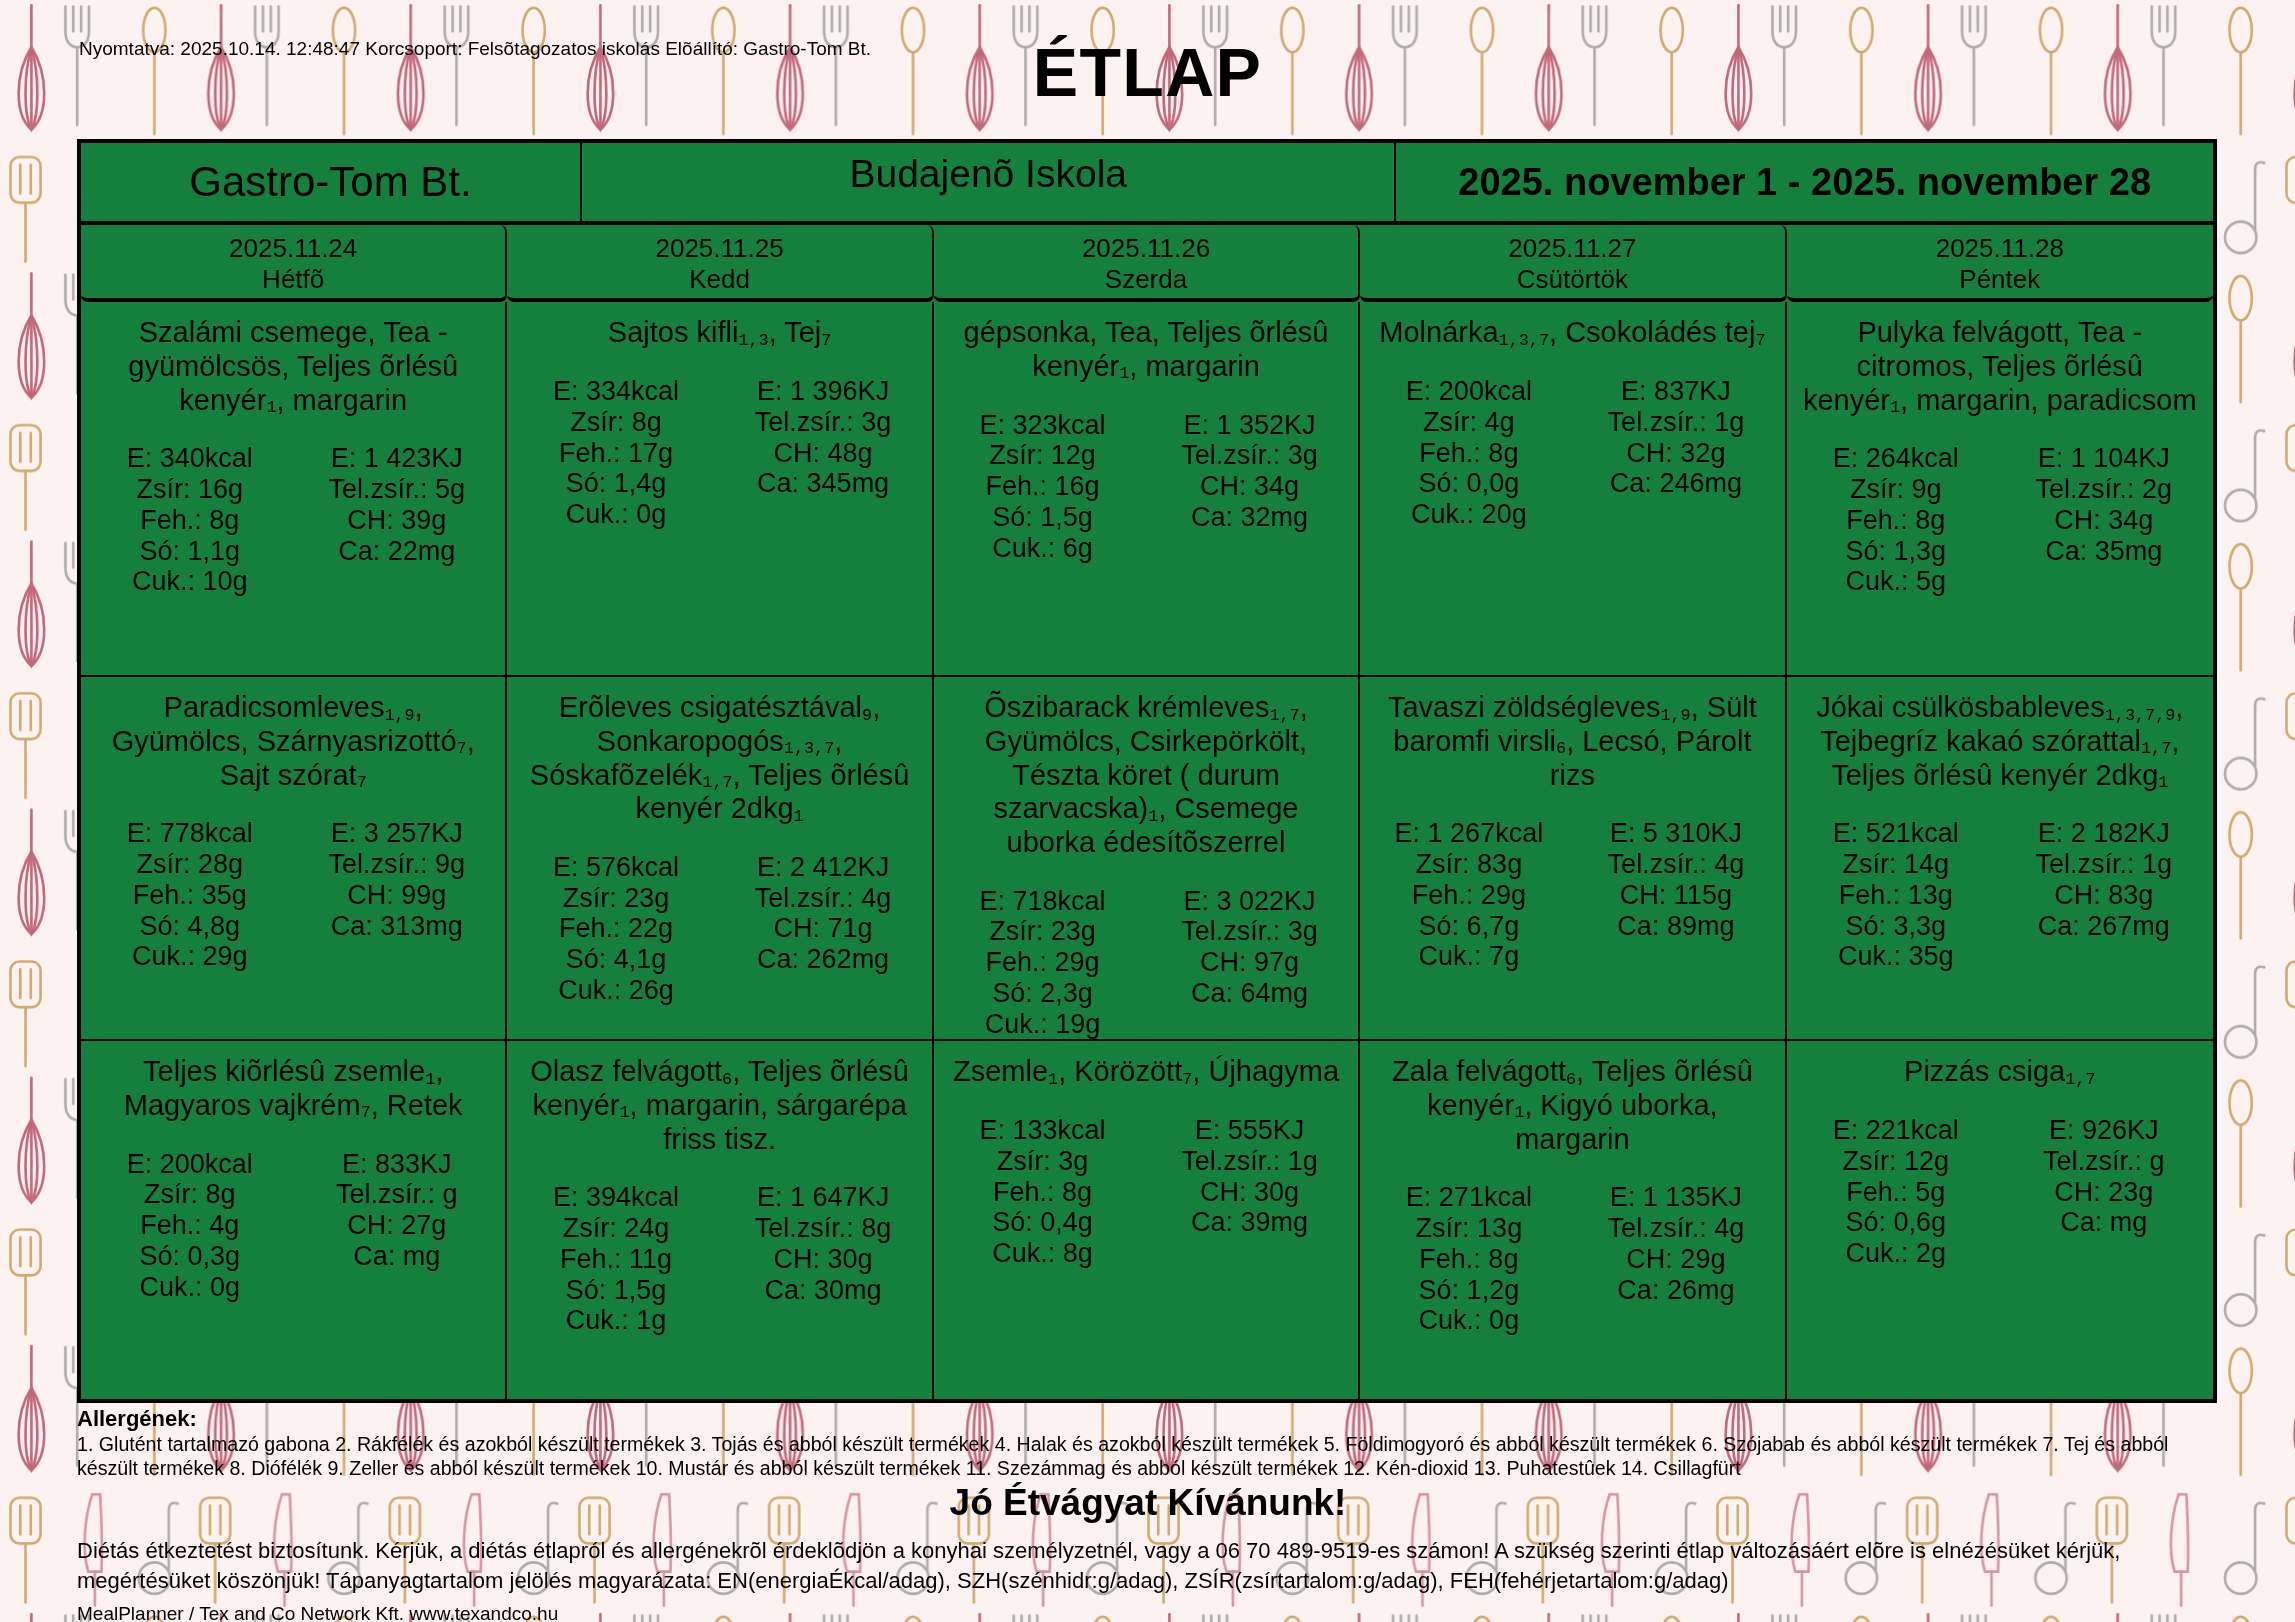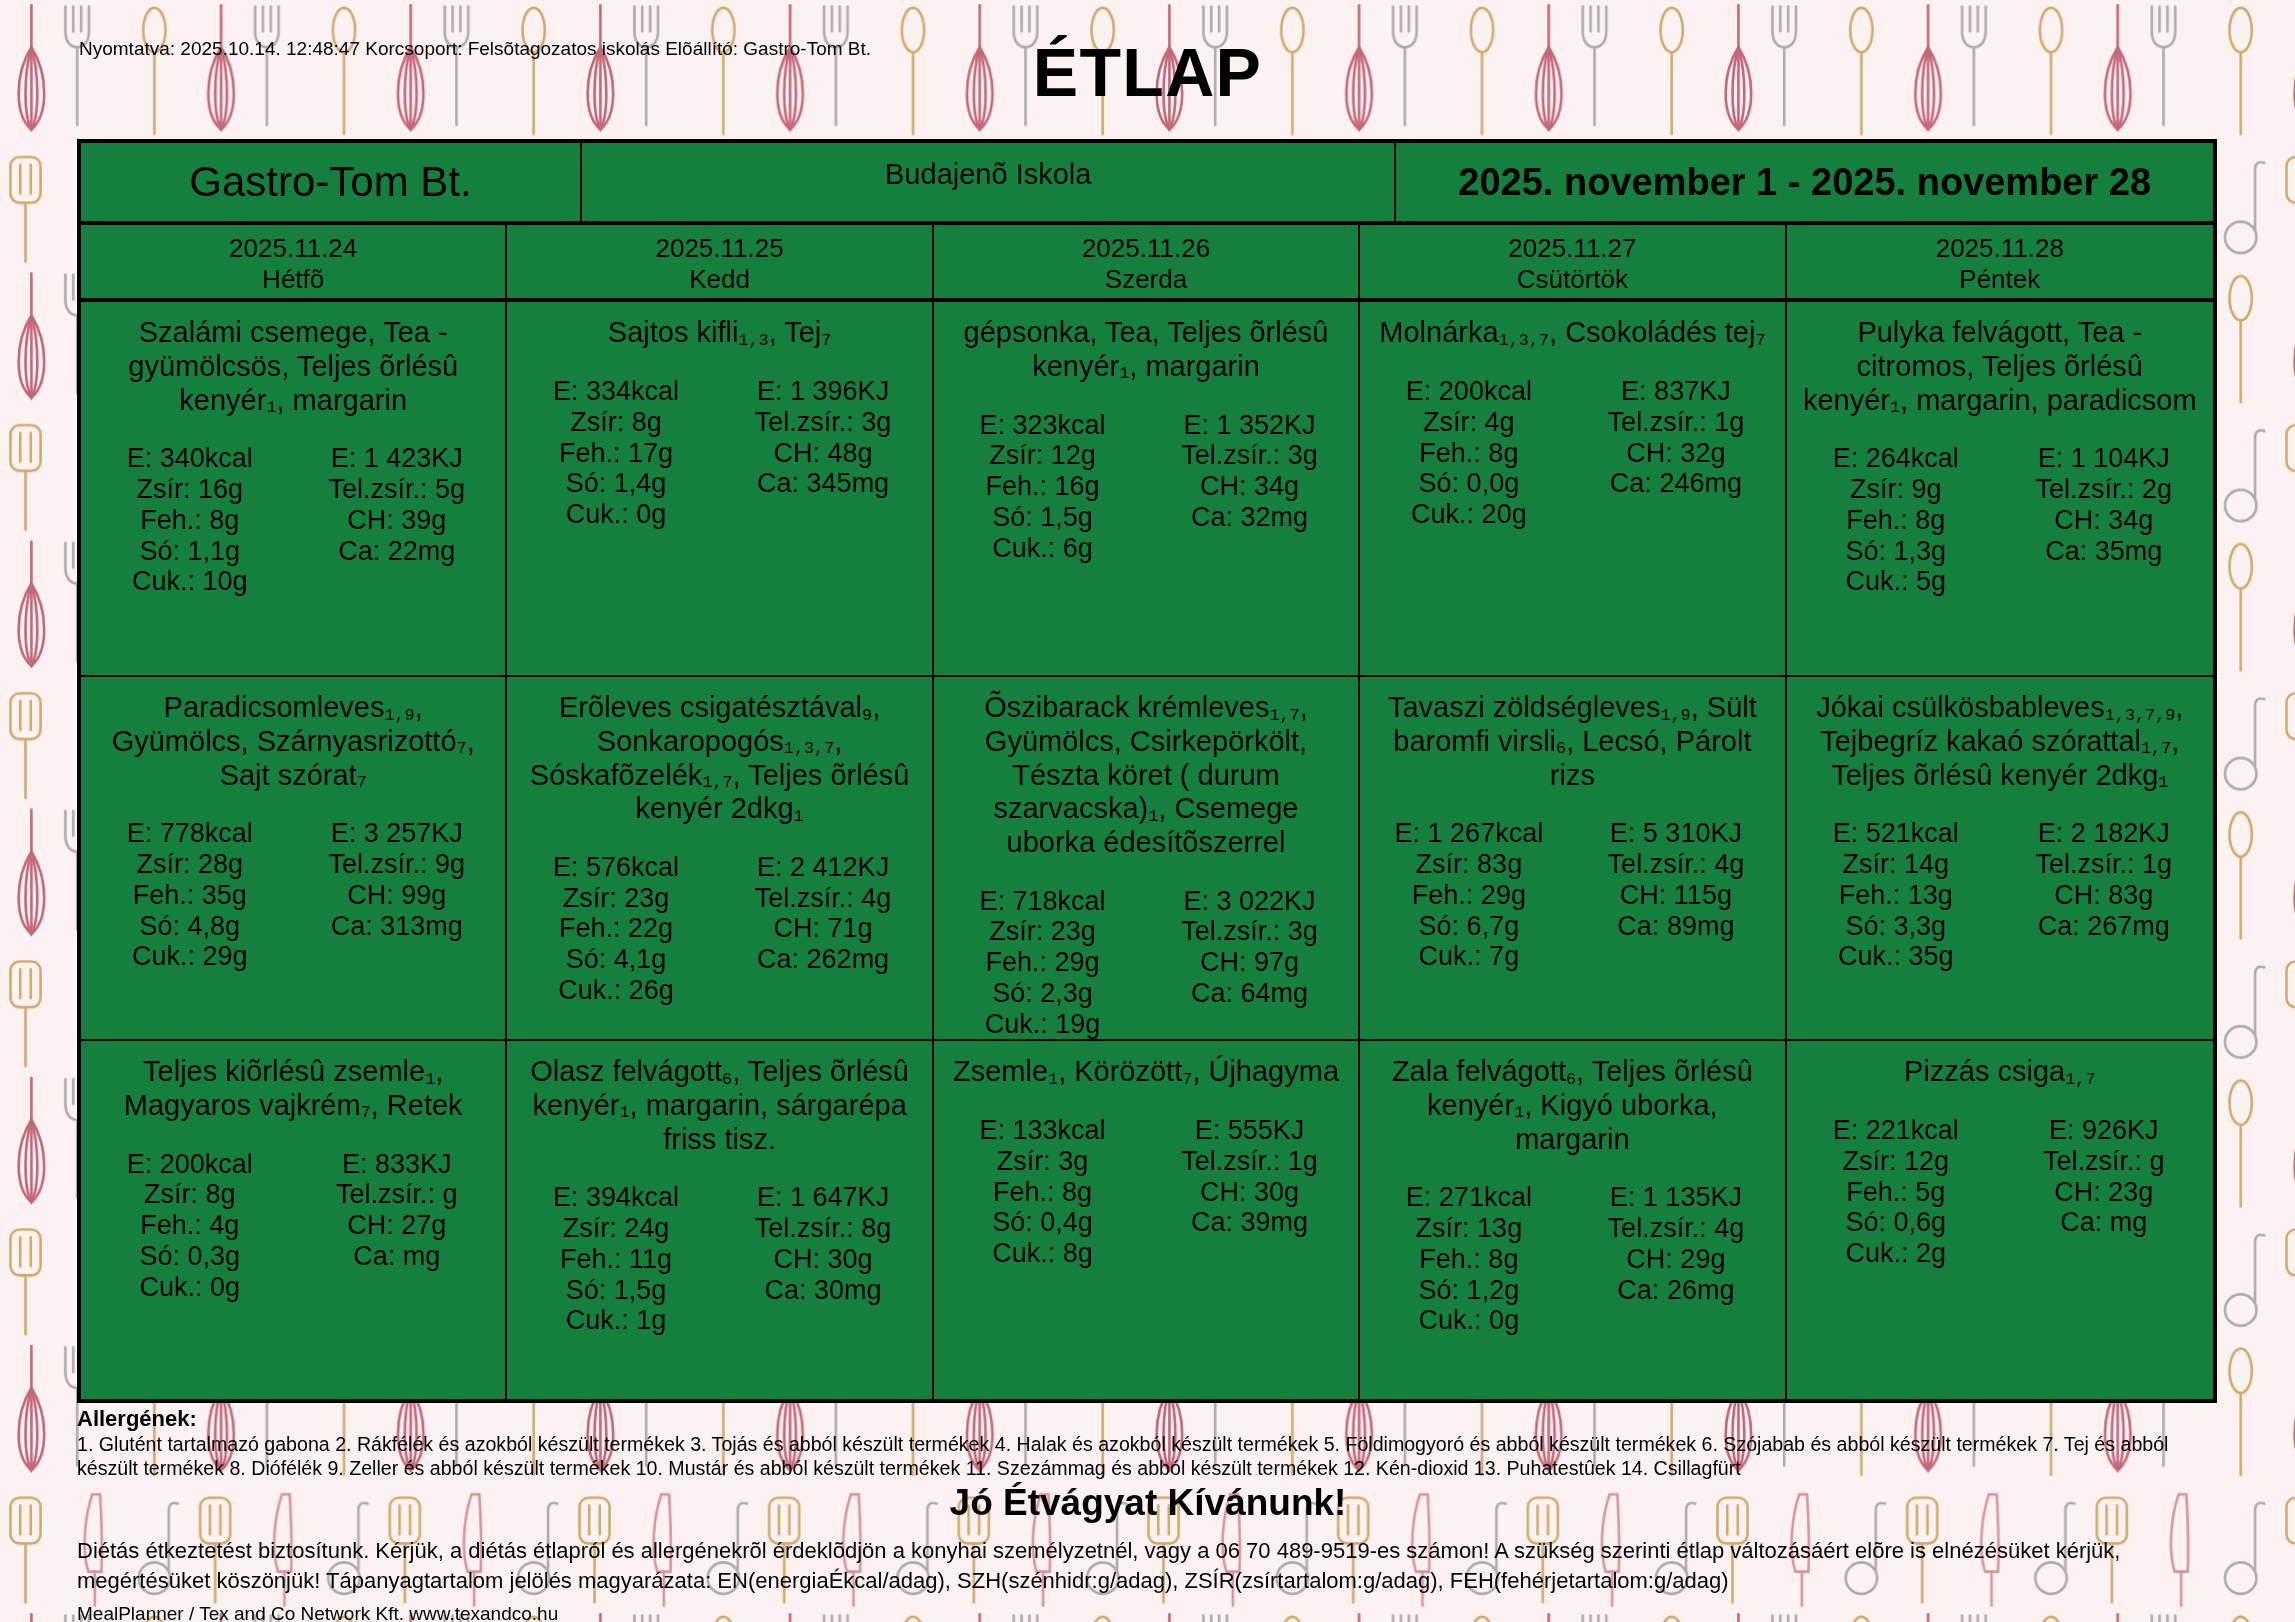--- a/index.html
+++ b/index.html
@@ -27,32 +27,33 @@
   .menu-table {
     position: absolute; z-index: 2;
     top: 139px; left: 77px;
     width: 2140px;
     background: #15803d;
     border: 4.6px solid #000;
   }
   .info-row { display: flex; height: 82px; border-bottom: 4.6px solid #000; }
   .info-row .cell { display: flex; align-items: center; justify-content: center; height: 100%; }
   .provider { width: 23.5%; font-size: 42px; border-right: 2.6px solid #000; }
-  .school   { width: 38.2%; font-size: 29px; align-items: flex-start !important; padding-top: 15px; border-right: 2.6px solid #000; }
+  .school   { width: 38.2%; font-size: 39px; align-items: flex-start !important; padding-top: 9px; border-right: 2.6px solid #000; }
   .daterange{ width: 38.3%; font-size: 38px; font-weight: bold; }
   .menu-grid {
     display: grid;
     grid-template-columns: repeat(5, 1fr);
     grid-template-rows: 77px 375px 364px 358px;
   }
   .day-header {
     display: flex; flex-direction: column; justify-content: space-between;
     text-align: center; padding: 7.9px 0 10.5px;
     border-right: 2.6px solid #000; border-bottom: 4.6px solid #000;
     font-size: 26px;
+    border-radius: 7px;
   }
   .meal-cell {
     border-right: 2.6px solid #000; border-bottom: 2.6px solid #000;
     overflow: hidden;
   }
   .last-col { border-right: none !important; }
   .last-row { border-bottom: none !important; }
   .meal-title {
     padding: 14.4px 15.7px 0;
     text-align: center;

